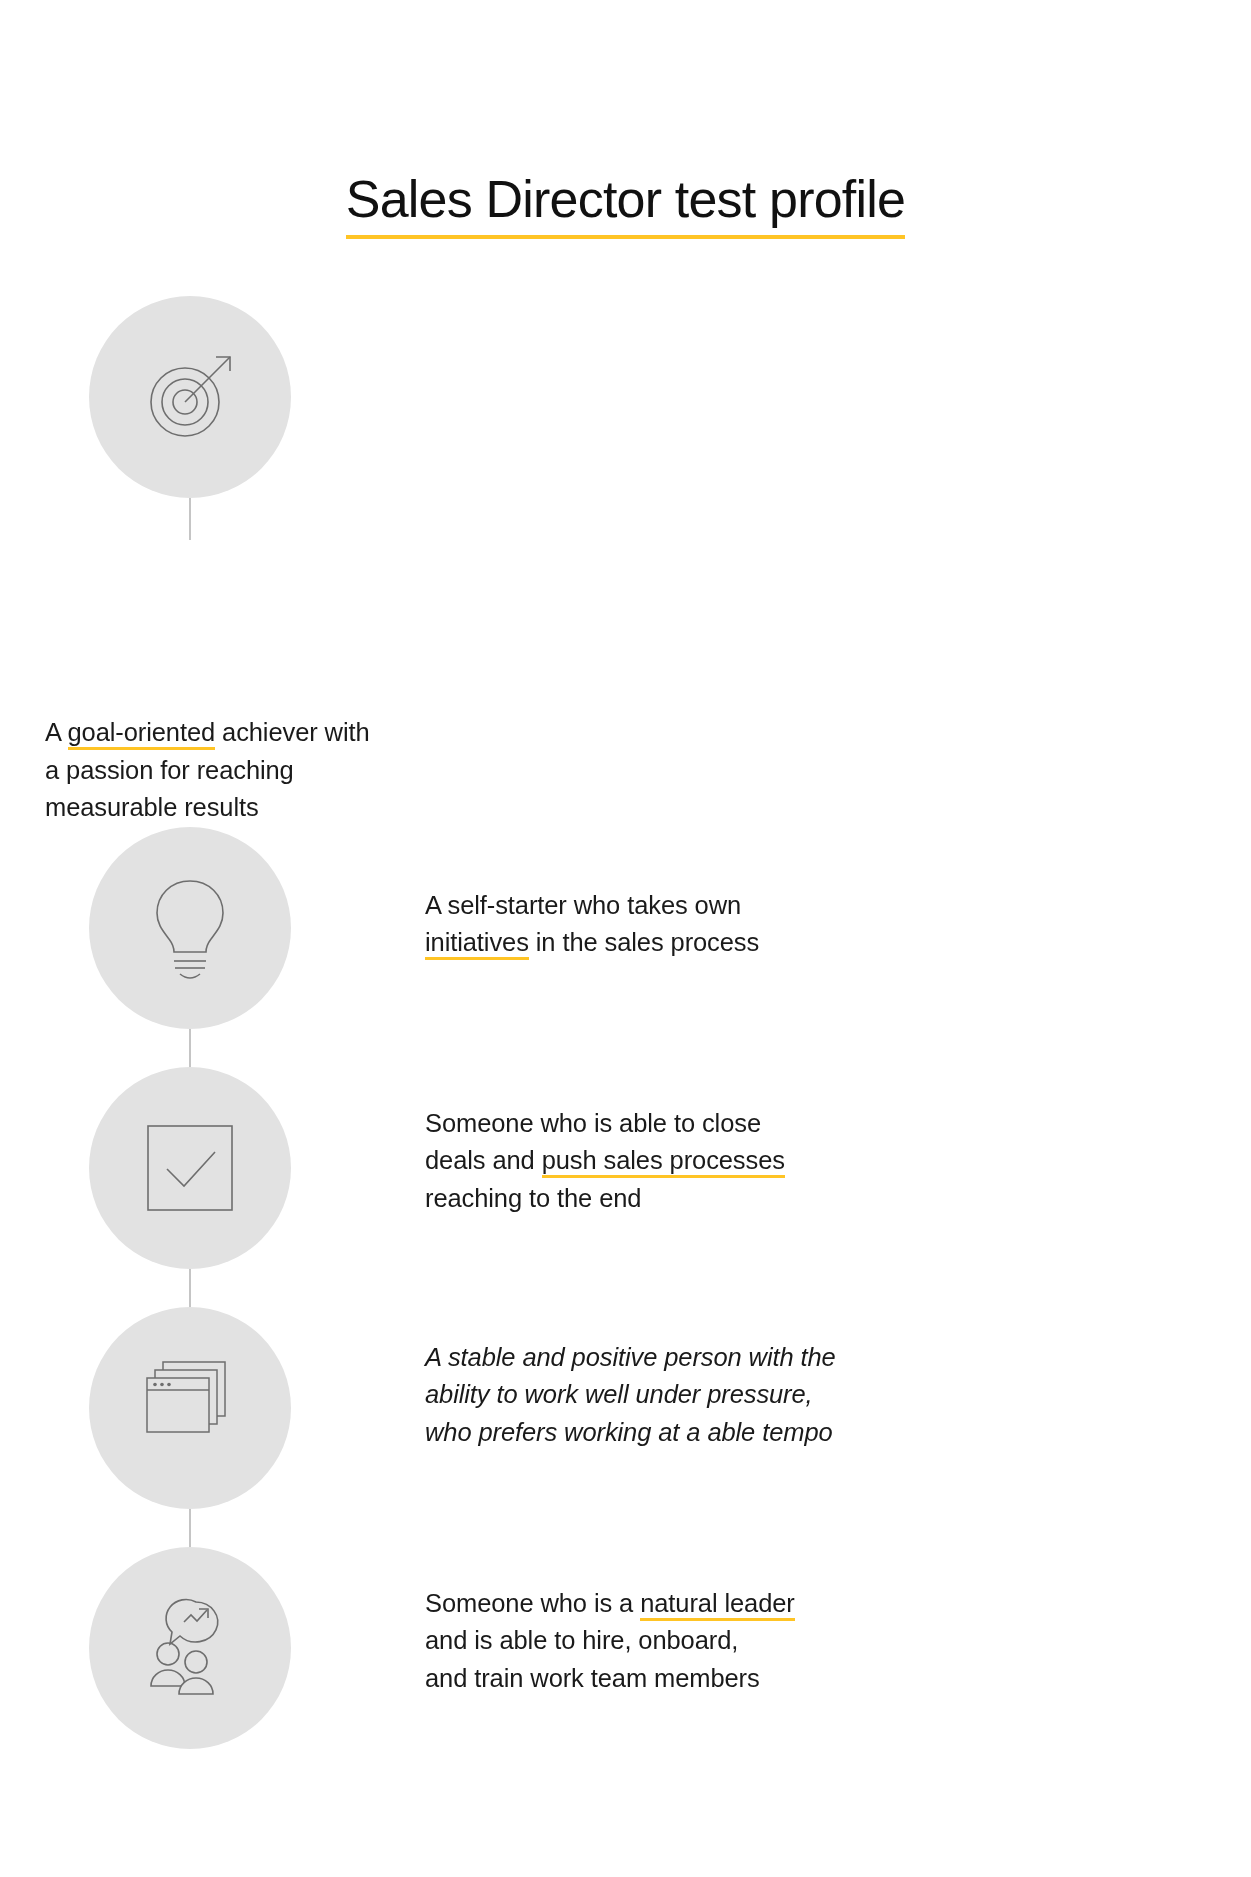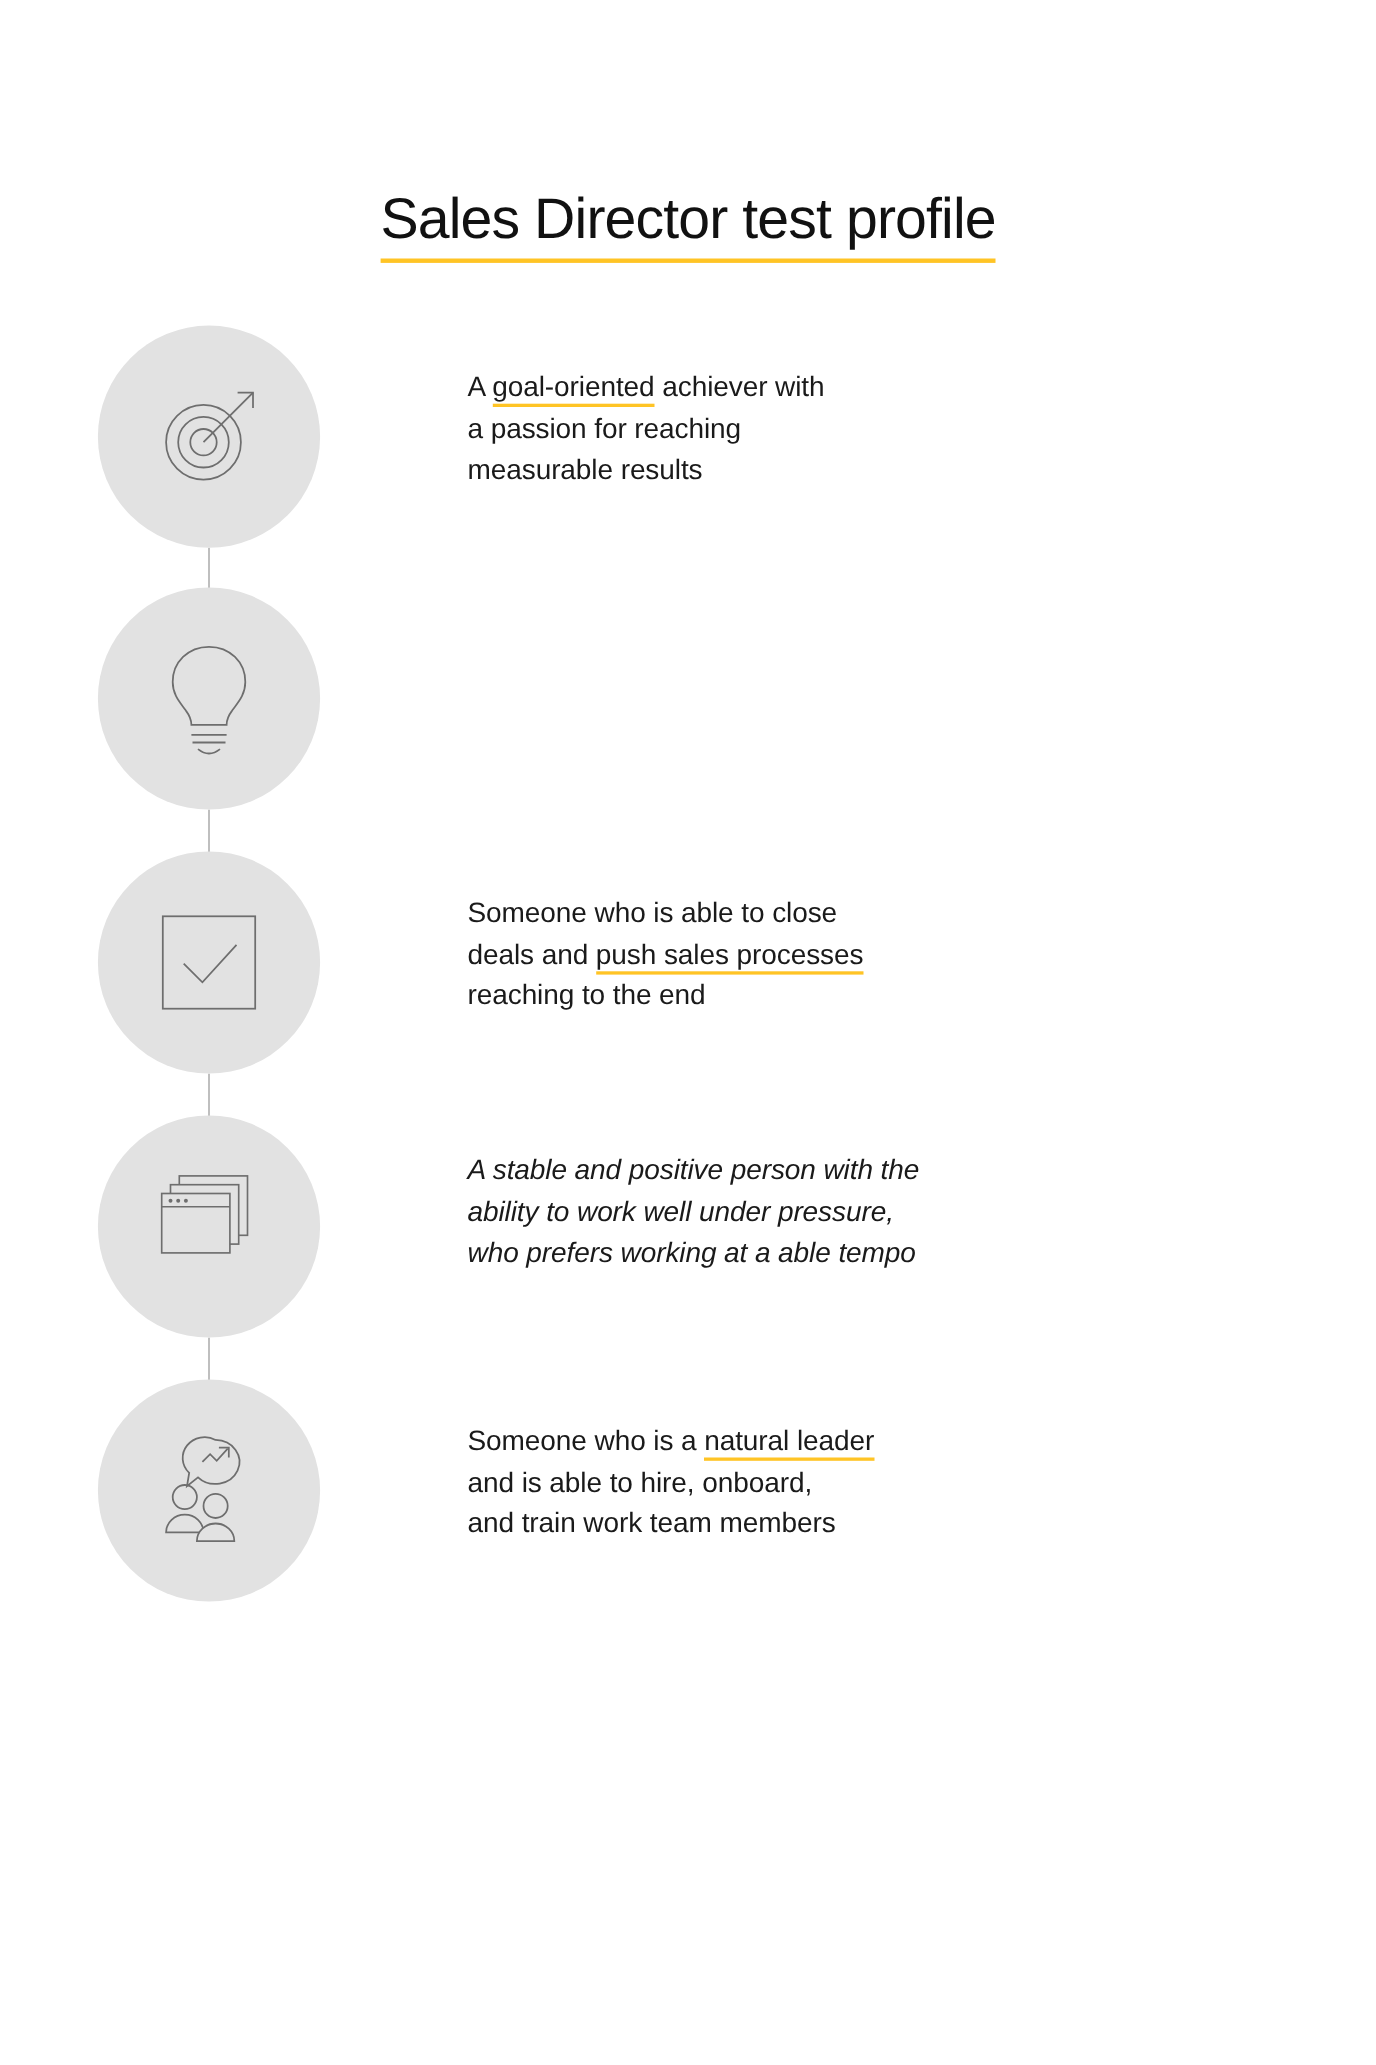--- a/index.html
+++ b/index.html
@@ -92,21 +92,21 @@
     color: #1a1a1a;
     white-space: nowrap;
     letter-spacing: -0.1px;
   }
   .hl {
     border-bottom: 3px solid #FFC425;
     padding-bottom: 1px;
   }
 
   
-  .row-1 { min-height: 238px; }
+  .row-1 { min-height: 238px; flex-direction: column; }
   .row-1 .text-cell { padding-top: 38px; }
   .row-1 .connector { height: 42px; }
 
   .row-2 { min-height: 240px; }
   .row-2 .text-cell { padding-top: 60px; }
   .row-2 .connector { height: 44px; }
 
   .row-3 { min-height: 240px; }
   .row-3 .text-cell { padding-top: 38px; }
   .row-3 .connector { height: 44px; }
@@ -161,20 +161,28 @@
         <span>
           <svg width="96" height="110" viewBox="0 0 96 110" fill="none" stroke="#6e6e6e" stroke-width="1.6">
             <path d="M48 8 C29 8 15 22 15 40 c0 12 7 19 12 26 c3 4 5 8 5 13 h32 c0-5 2-9 5-13 c5-7 12-14 12-26 C81 22 67 8 48 8 Z"></path>
             <line x1="32" y1="88" x2="64" y2="88"></line>
             <line x1="33" y1="95" x2="63" y2="95"></line>
             <path d="M38 101 q10 8 20 0"></path>
           </svg>
         </span>
       </div>
       <div class="connector"></div>
+    </div>
+    <div class="text-cell">
+      <div class="text-line">
+        <span>A self-starter who takes own</span>
+      </div>
+      <div class="text-line">
+        <span class="hl">initiatives</span><span> in the sales process</span>
+      </div>
     </div>
   </div>
 
   <div class="row row-3">
     <div class="circle-cell">
       <div class="circle">
         <span>
           <svg width="94" height="94" viewBox="0 0 94 94" fill="none" stroke="#6e6e6e" stroke-width="1.6">
             <rect x="5" y="5" width="84" height="84"></rect>
             <polyline points="24,48 41,65 72,31"></polyline>

